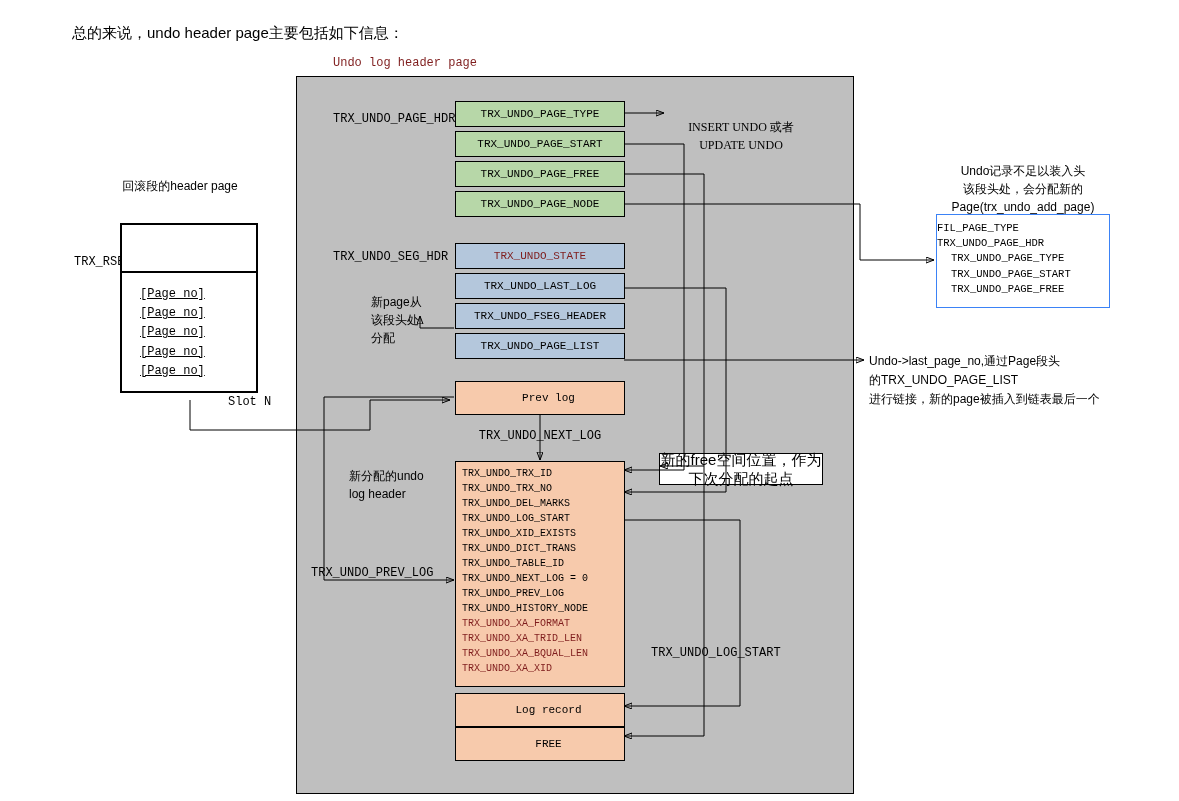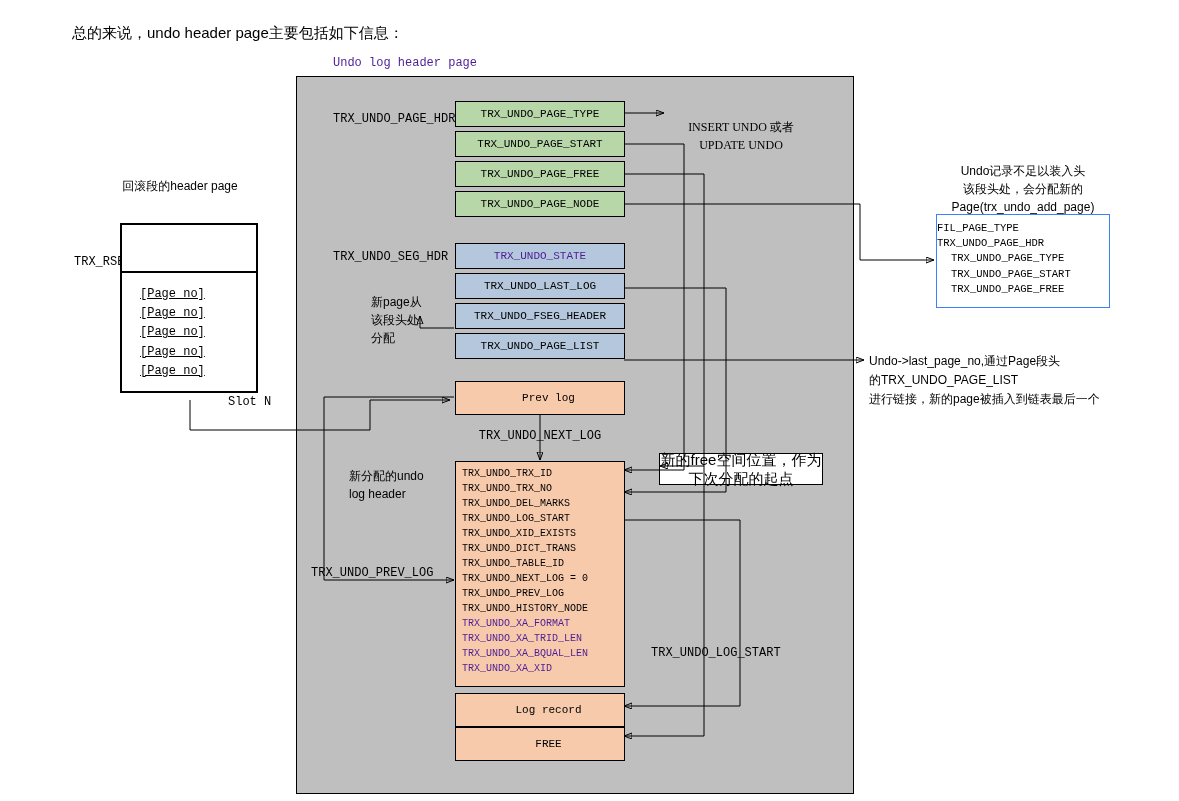--- a/index.html
+++ b/index.html
@@ -25,21 +25,21 @@
     box-sizing: border-box;
     display: flex;
     align-items: center;
     justify-content: center;
   }
   .lbl {
     position: absolute;
     white-space: pre;
   }
   .center { text-align: center; }
-  .red { color: #4c1d95; }
+  .red { color: #7f1d1d; }
 
   
   .rseg-wrap {
     position: absolute;
     left: 120px;
     top: 223px;
     width: 138px;
   }
   .rseg-top {
     height: 46px;

